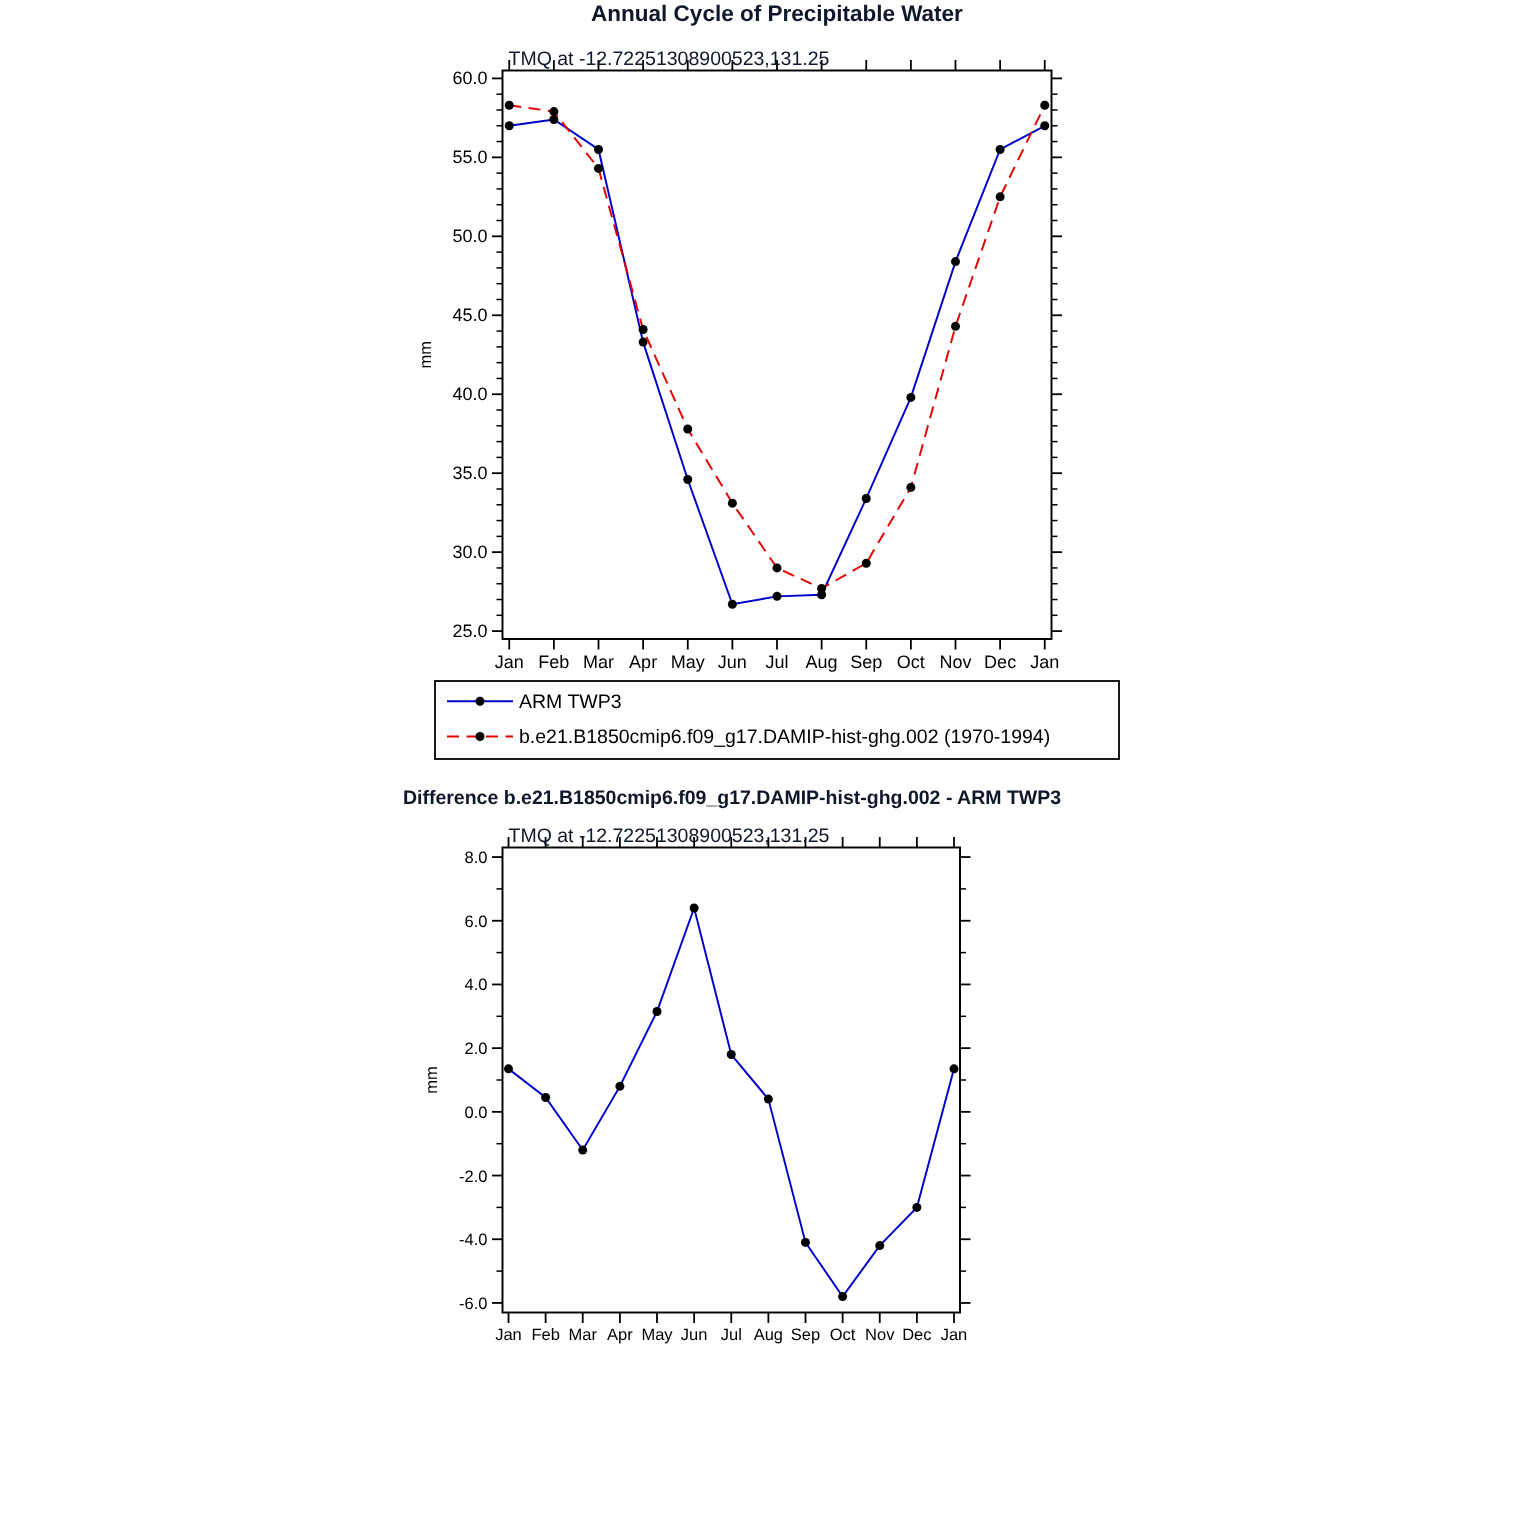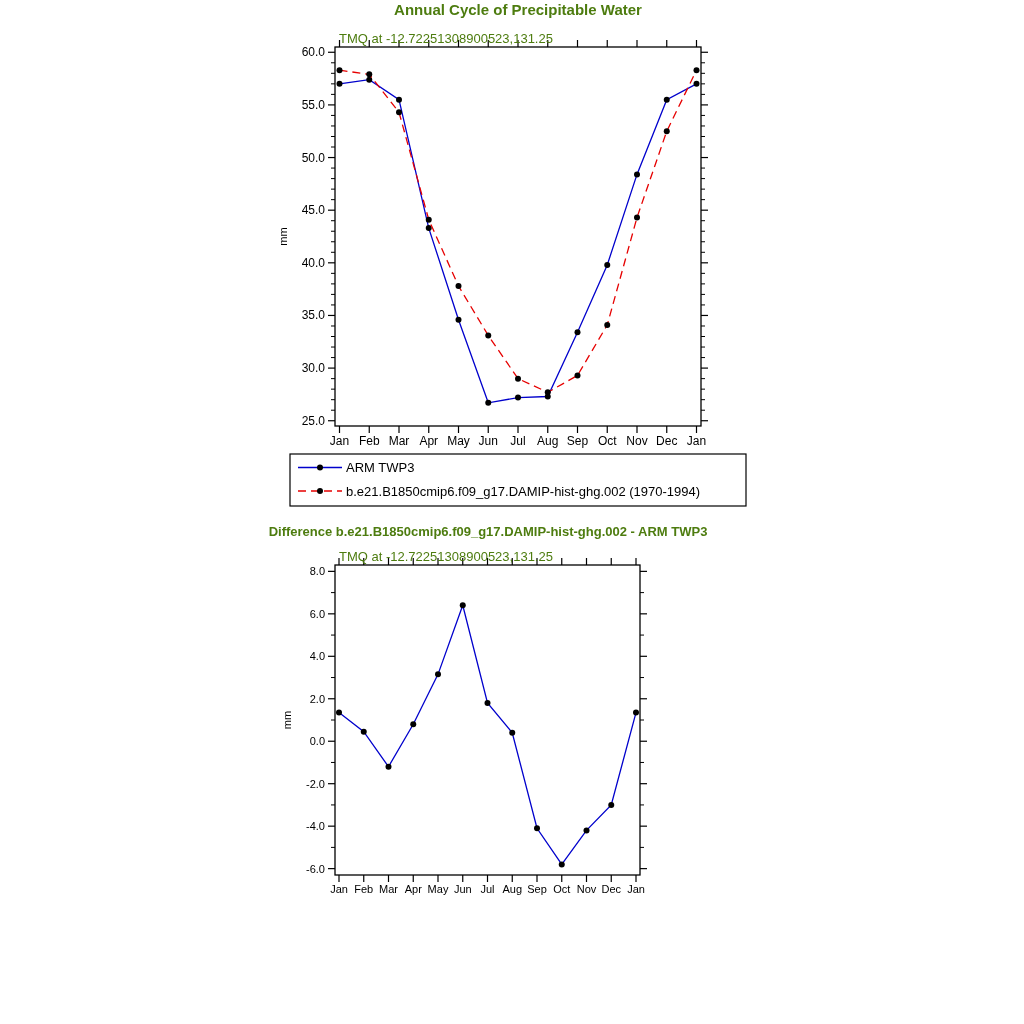--- a/index.html
+++ b/index.html
@@ -1,18 +1,18 @@
 <!DOCTYPE html>
 <html><head>
 <meta charset="utf-8">
 <style>
   html,body{margin:0;padding:0;background:#ffffff;}
   body{width:1024px;height:1024px;position:relative;font-family:"Liberation Sans",sans-serif;}
   #chart-canvas{position:absolute;left:0;top:0;font-family:"Liberation Sans",sans-serif;}
-  .abs{position:absolute;color:#4d7c0f;}
+  .abs{position:absolute;color:#0f172a;}
   .title1{left:268px;top:1px;width:500px;text-align:center;font-weight:bold;font-size:15px;}
   .sub1{left:339px;top:31px;font-size:13px;}
   .title2{left:188px;top:524px;width:600px;text-align:center;font-weight:bold;font-size:13px;}
   .sub2{left:339px;top:549px;font-size:13px;}
 </style>
 </head>
 <body>
 
 <svg id="chart-canvas" width="1024" height="1024" viewBox="0 0 1024 1024">
     <rect x="335" y="47" width="366" height="379" fill="none" stroke="#000" stroke-width="1.3"></rect>

